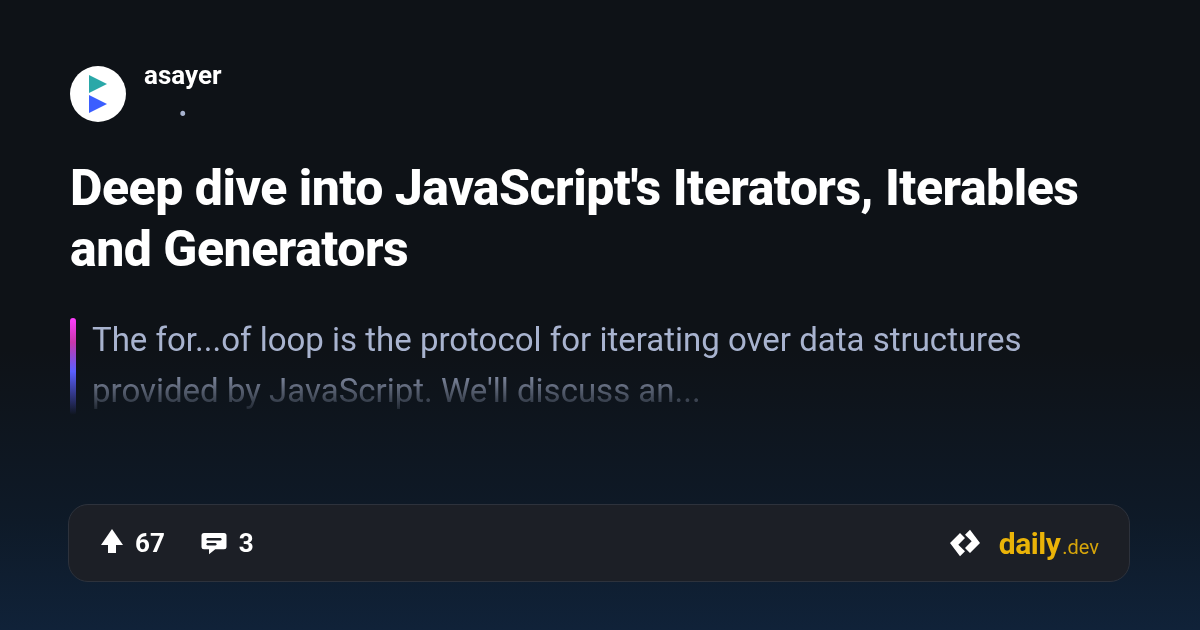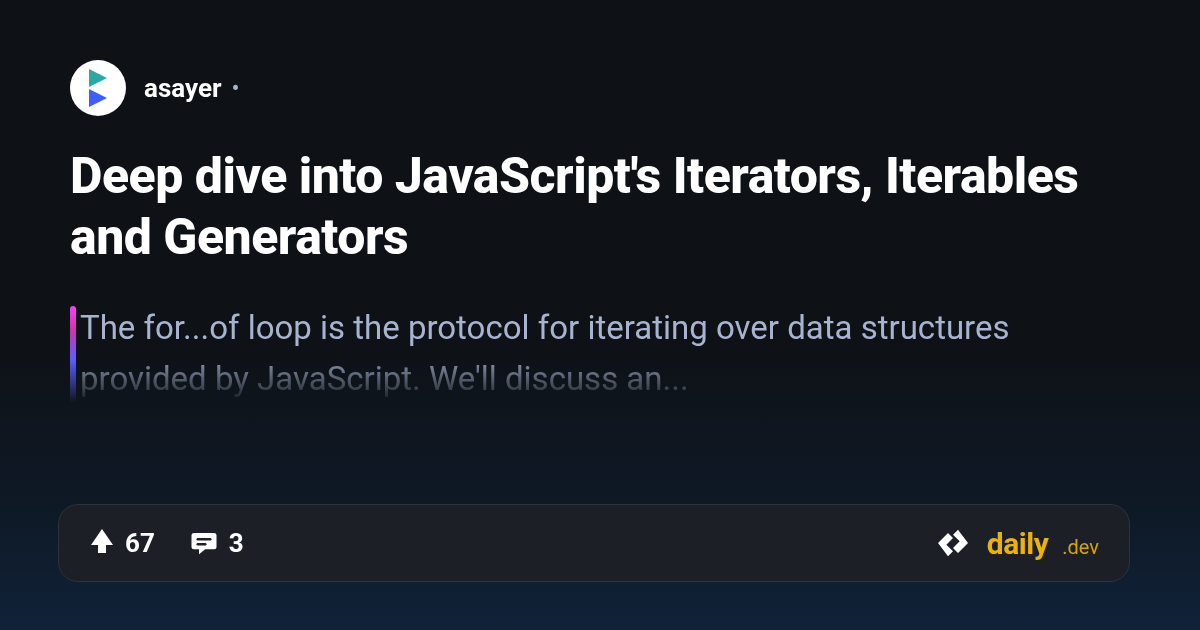--- a/index.html
+++ b/index.html
@@ -71,20 +71,21 @@
       border-left: 18px solid #3b5eff;
       border-top: 9px solid transparent;
       border-bottom: 9px solid transparent;
     }
 
     .meta {
       display: flex;
       align-items: center;
       gap: 10px;
       font-size: 26px;
+      flex-direction: column;
     }
 
     .author-name {
       color: #ffffff;
       font-weight: 700;
     }
 
     .meta-separator {
       color: #a8b3cf;
       font-size: 24px;
@@ -99,21 +100,21 @@
       color: #ffffff;
       font-size: 50px;
       font-weight: 800;
       line-height: 1.22;
       letter-spacing: -0.5px;
       margin-bottom: 34px;
     }
 
     .excerpt-wrapper {
       position: relative;
-      padding-left: 10px;
+      padding-left: 22px;
       margin-bottom: 0;
     }
 
     .excerpt-bar {
       position: absolute;
       left: 0;
       top: 4px;
       bottom: 4px;
       width: 6px;
       border-radius: 3px;
@@ -126,21 +127,21 @@
       line-height: 1.55;
       font-weight: 400;
       height: 105px;
       overflow: hidden;
       -webkit-mask-image: linear-gradient(180deg, #000 45%, rgba(0,0,0,0) 98%);
       mask-image: linear-gradient(180deg, #000 45%, rgba(0,0,0,0) 98%);
     }
 
     .footer {
       position: absolute;
-      left: 58px;
+      left: 68px;
       right: 70px;
       bottom: 48px;
       background: #1c1f26;
       border: 1px solid #2d323c;
       border-radius: 20px;
       padding: 18px 30px;
       display: flex;
       align-items: center;
       justify-content: space-between;
     }
@@ -191,21 +192,21 @@
 
     .brand-main {
       font-size: 30px;
       letter-spacing: -0.5px;
     }
 
     .brand-sub {
       font-size: 20px;
       font-weight: 400;
       opacity: 0.9;
-      margin-left: 14px;
+      margin-left: 2px;
     }
   </style>
 </head>
 <body>
 
 <div class="background-gradient"></div>
 
 <div class="card">
 
   <div class="header">

